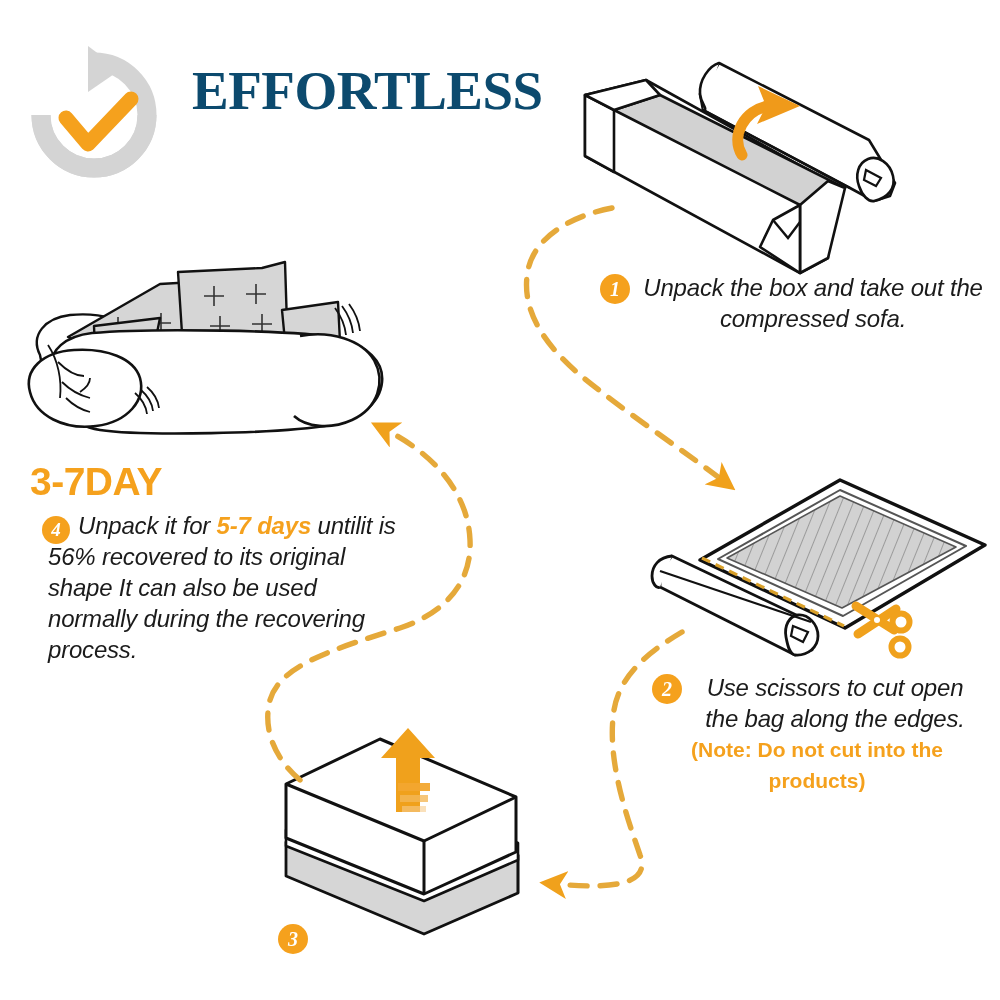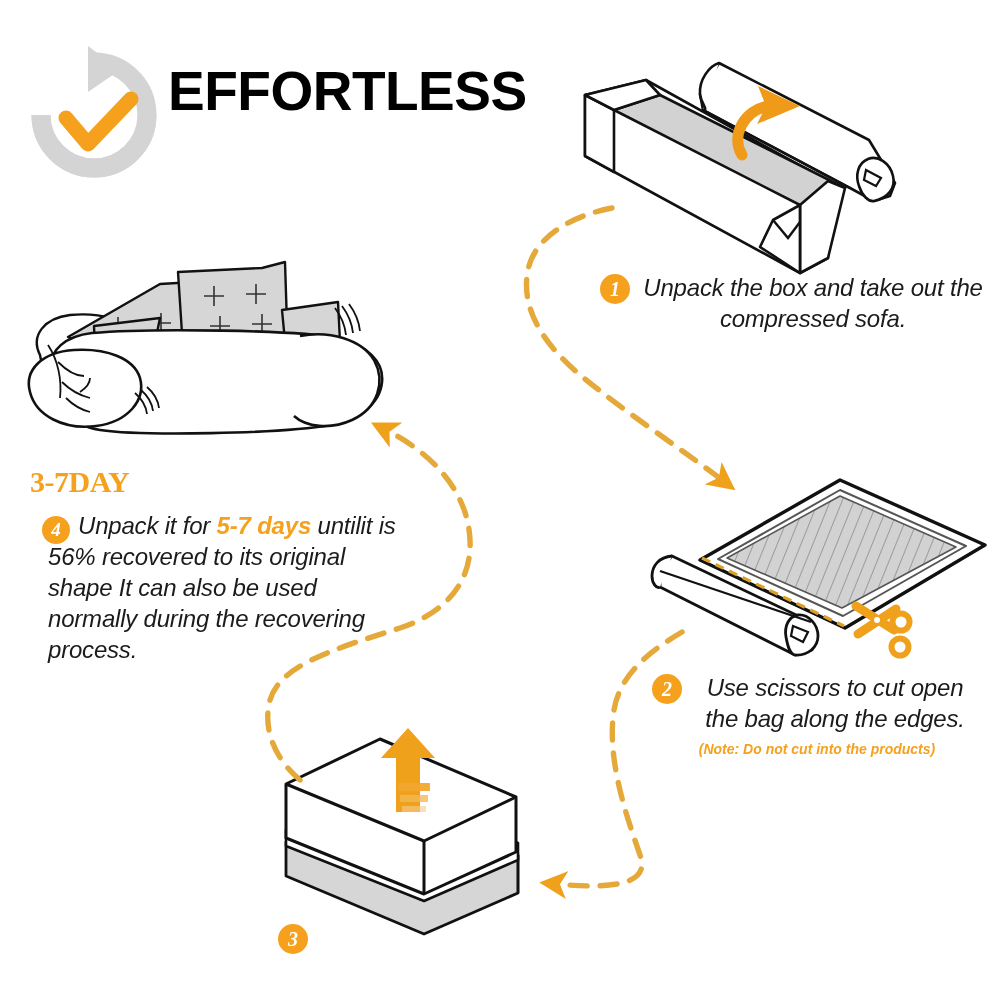--- a/index.html
+++ b/index.html
@@ -41,27 +41,28 @@
     width: 132px;
     height: 132px;
   }
   .title-wrap {
     position: absolute;
     left: 140px;
     top: 10px;
     width: 380px;
   }
   .title-main {
-    font-family: Liberation Sans, sans-serif;
+    font-family: Liberation Serif, serif;
     font-weight: bold;
     font-size: 55px;
     letter-spacing: -0.5px;
     line-height: 58px;
-    color: #000000;
+    color: #0c4a6e;
     white-space: nowrap;
+    margin-left: 24px;
   }
   .title-sub {
     font-family: "Liberation Sans", sans-serif;
     font-weight: bold;
     font-size: 55px;
     letter-spacing: -0.5px;
     line-height: 58px;
     color: #f5a11d;
     margin-left: 12px;
     white-space: nowrap;
@@ -93,23 +94,22 @@
     color: #1b1b1b;
     letter-spacing: -0.2px;
   }
   .hl {
     color: #f5a11d;
     font-weight: bold;
   }
   .note-line {
     color: #f5a11d;
     font-weight: bold;
-    font-style: italic;
     font-family: "Liberation Sans", sans-serif;
-    font-size: 14px;
+    font-size: 21px;
     line-height: 31px;
   }
 
   
   #step1 { left: 600px; top: 272px; width: 390px; }
   #step1 .step-badge { left: 0; top: 2px; }
   #step1 .step-text  { display:block; margin-left: 36px; text-align: center; }
 
   
   #step2 { left: 652px; top: 672px; width: 330px; }
@@ -118,23 +118,23 @@
   #step2 .note-line  { display:block; margin-left: 0px; text-align: center; width: 330px; }
 
   
   #step3 { left: 278px; top: 922px; width: 290px; }
   #step3 .step-badge { left: 0; top: 2px; }
   #step3 .step-text  { display:block; margin-left: 36px; text-align: center; }
 
   
   #step4 { left: 30px; top: 460px; width: 390px; }
   .days-title {
-    font-family: Liberation Serif, serif;
-    font-weight: bold;
-    font-size: 30px;
+    font-family: Liberation Sans, sans-serif;
+    font-weight: bold;
+    font-size: 39px;
     line-height: 44px;
     color: #f5a11d;
     letter-spacing: -0.5px;
   }
   #step4 .step-badge { left: 12px; top: 56px; width: 28px; height: 28px; line-height: 28px; font-size: 19px; }
   #step4 .step-body  { display:block; margin-left: 18px; margin-top: 6px; text-align: left; text-indent: 30px; width: 360px; }
 </style>
 </head>
 <body>
 

